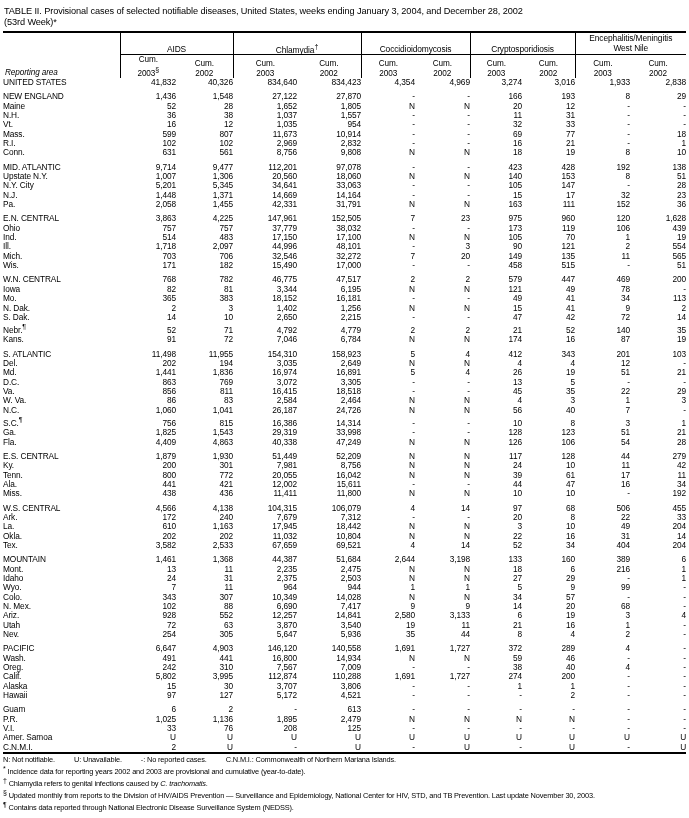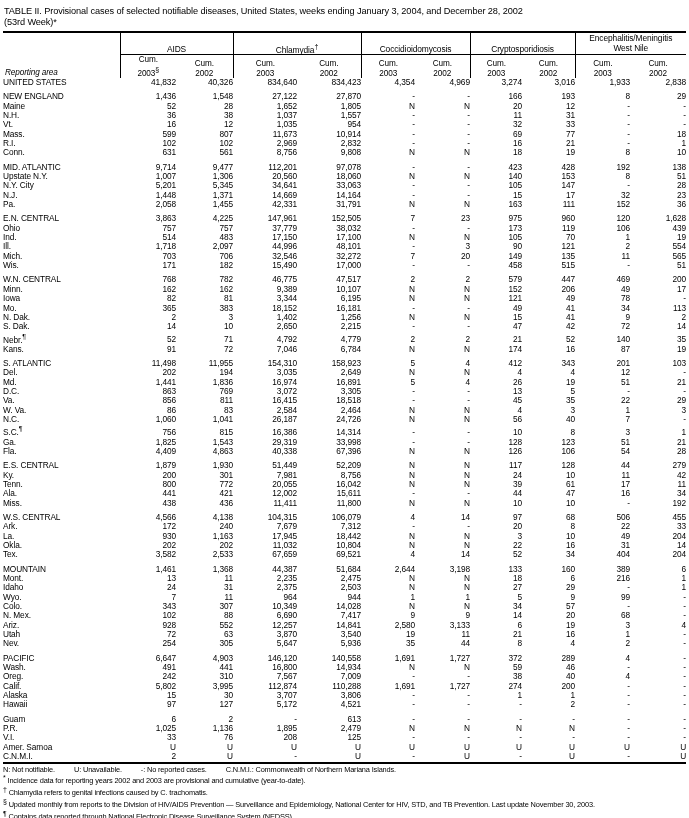--- a/index.html
+++ b/index.html
@@ -114,21 +114,21 @@
   .foot .fline {
     display: block;
     padding-left: 7px;
     text-indent: -7px;
   }
   .foot .fline.just {
     text-align: justify;
     text-indent: -7px;
   }
   .sym { font-size: 7px; vertical-align: super; }
-  .it { }
+  .it { font-style: italic; }
   .topline {
     border-top: 2px solid #000;
     margin-left: 3px;
     width: 683px;
     height: 0;
   }
 </style>
 </head>
 <body>
 
@@ -448,33 +448,20 @@
           <td class="num vl">46,775</td>
           <td class="num">47,517</td>
           <td class="num vl">2</td>
           <td class="num">2</td>
           <td class="num vl">579</td>
           <td class="num">447</td>
           <td class="num vl">469</td>
           <td class="num">200</td>
         </tr>
         <tr class="drow">
-          <td class="area">Minn.</td>
-          <td class="num vl">162</td>
-          <td class="num">162</td>
-          <td class="num vl">9,389</td>
-          <td class="num">10,107</td>
-          <td class="num vl">N</td>
-          <td class="num">N</td>
-          <td class="num vl">152</td>
-          <td class="num">206</td>
-          <td class="num vl">49</td>
-          <td class="num">17</td>
-        </tr>
-        <tr class="drow">
           <td class="area">Iowa</td>
           <td class="num vl">82</td>
           <td class="num">81</td>
           <td class="num vl">3,344</td>
           <td class="num">6,195</td>
           <td class="num vl">N</td>
           <td class="num">N</td>
           <td class="num vl">121</td>
           <td class="num">49</td>
           <td class="num vl">78</td>
@@ -663,21 +650,21 @@
           <td class="num vl">128</td>
           <td class="num">123</td>
           <td class="num vl">51</td>
           <td class="num">21</td>
         </tr>
         <tr class="drow">
           <td class="area">Fla.</td>
           <td class="num vl">4,409</td>
           <td class="num">4,863</td>
           <td class="num vl">40,338</td>
-          <td class="num">67,396</td>
+          <td class="num">47,249</td>
           <td class="num vl">N</td>
           <td class="num">N</td>
           <td class="num vl">126</td>
           <td class="num">106</td>
           <td class="num vl">54</td>
           <td class="num">28</td>
         </tr>
         <tr class="spacer">
           <td colspan="11"></td>
         </tr>
@@ -770,21 +757,21 @@
           <td class="num">7,312</td>
           <td class="num vl">-</td>
           <td class="num">-</td>
           <td class="num vl">20</td>
           <td class="num">8</td>
           <td class="num vl">22</td>
           <td class="num">33</td>
         </tr>
         <tr class="drow">
           <td class="area">La.</td>
-          <td class="num vl">930</td>
+          <td class="num vl">610</td>
           <td class="num">1,163</td>
           <td class="num vl">17,945</td>
           <td class="num">18,442</td>
           <td class="num vl">N</td>
           <td class="num">N</td>
           <td class="num vl">3</td>
           <td class="num">10</td>
           <td class="num vl">49</td>
           <td class="num">204</td>
         </tr>

